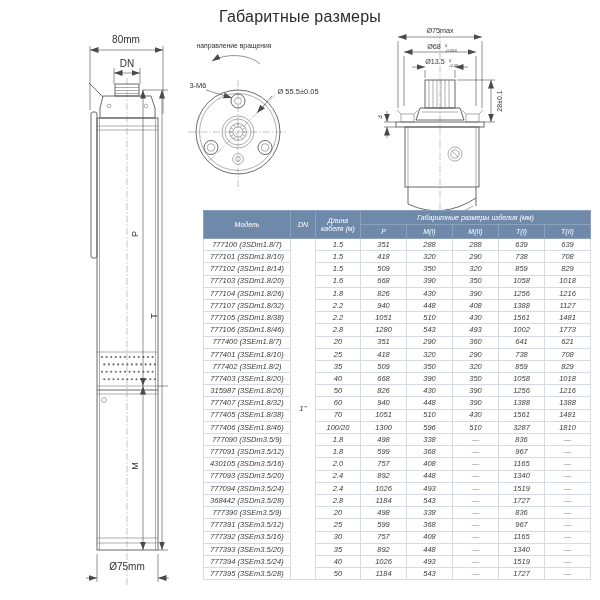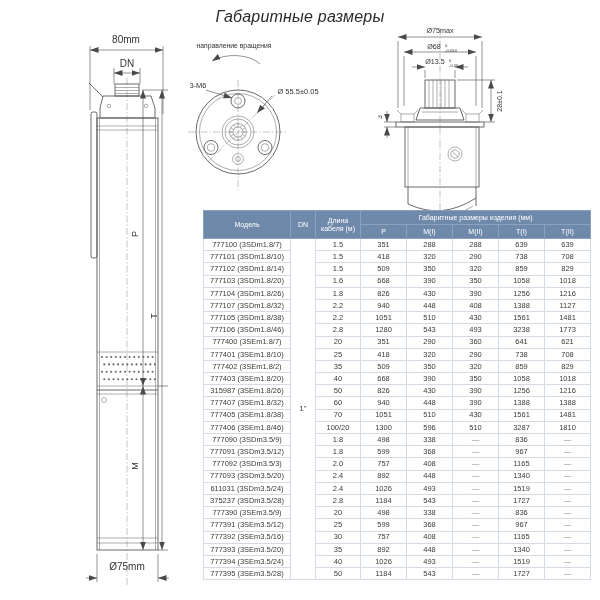--- a/index.html
+++ b/index.html
@@ -1,23 +1,23 @@
 <!DOCTYPE html>
 <html><head>
 <meta charset="utf-8">
 <style>
   html,body{margin:0;padding:0;background:#fff;}
   .screen{position:relative;width:600px;height:600px;background:#ffffff;overflow:hidden;
           font-family:"Liberation Sans", sans-serif;}
   .page-title{position:absolute;top:8px;left:0;width:100%;text-align:center;
-              font-size:16px;font-weight:500;color:#2b2b2b;letter-spacing:.2px;font-style:italic;}
+              font-size:16px;font-weight:500;color:#2b2b2b;letter-spacing:.2px;}
   svg{position:absolute;}
   svg text{font-family:"Liberation Sans", sans-serif;fill:#333;}
   .spec-table{position:absolute;left:203px;top:210px;width:387px;border-collapse:collapse;
-              table-layout:fixed;font-size:7.5px;color:#3a3a3a;background:#fff;}
+              table-layout:fixed;font-size:7.5px;color:#3a3a3a;background:#fff;font-style:italic;}
   .spec-table th{background:#6f89ab;color:#ffffff;font-weight:400;border:1px solid #8ba1bd;
                  padding:0 1px;font-size:7px;height:13px;line-height:1.1;}
   .spec-table td{border:1px solid #d4dbe4;text-align:center;vertical-align:middle;
                  padding:0;height:11.2px;line-height:1;}
   .spec-table td.dash{color:#8a8a8a;}
   .spec-table td.dn-cell{font-size:8px;color:#444;}
   .lineart{stroke:#5a5a5a;fill:none;stroke-width:0.9;}
   .thin{stroke:#6a6a6a;fill:none;stroke-width:0.55;}
   .dim{stroke:#4a4a4a;fill:none;stroke-width:0.6;}
   .cl{stroke:#8a8a8a;fill:none;stroke-width:0.5;stroke-dasharray:7 2 1.5 2;}
@@ -367,21 +367,21 @@
           <td>430</td>
           <td>1561</td>
           <td>1481</td>
         </tr>
         <tr>
           <td>777106 (3SDm1.8/46)</td>
           <td>2.8</td>
           <td>1280</td>
           <td>543</td>
           <td>493</td>
-          <td>3238</td>
+          <td>1002</td>
           <td>1773</td>
         </tr>
         <tr>
           <td>777400 (3SEm1.8/7)</td>
           <td>20</td>
           <td>351</td>
           <td>290</td>
           <td>360</td>
           <td>641</td>
           <td>621</td>
@@ -461,48 +461,48 @@
         <tr>
           <td>777091 (3SDm3.5/12)</td>
           <td>1.8</td>
           <td>599</td>
           <td>368</td>
           <td class="dash">—</td>
           <td>967</td>
           <td class="dash">—</td>
         </tr>
         <tr>
-          <td>777092 (3SDm3.5/3)</td>
+          <td>430105 (3SDm3.5/16)</td>
           <td>2.0</td>
           <td>757</td>
           <td>408</td>
           <td class="dash">—</td>
           <td>1165</td>
           <td class="dash">—</td>
         </tr>
         <tr>
           <td>777093 (3SDm3.5/20)</td>
           <td>2.4</td>
           <td>892</td>
           <td>448</td>
           <td class="dash">—</td>
           <td>1340</td>
           <td class="dash">—</td>
         </tr>
         <tr>
-          <td>611031 (3SDm3.5/24)</td>
+          <td>777094 (3SDm3.5/24)</td>
           <td>2.4</td>
           <td>1026</td>
           <td>493</td>
           <td class="dash">—</td>
           <td>1519</td>
           <td class="dash">—</td>
         </tr>
         <tr>
-          <td>375237 (3SDm3.5/28)</td>
+          <td>368442 (3SDm3.5/28)</td>
           <td>2.8</td>
           <td>1184</td>
           <td>543</td>
           <td class="dash">—</td>
           <td>1727</td>
           <td class="dash">—</td>
         </tr>
         <tr>
           <td>777390 (3SEm3.5/9)</td>
           <td>20</td>

